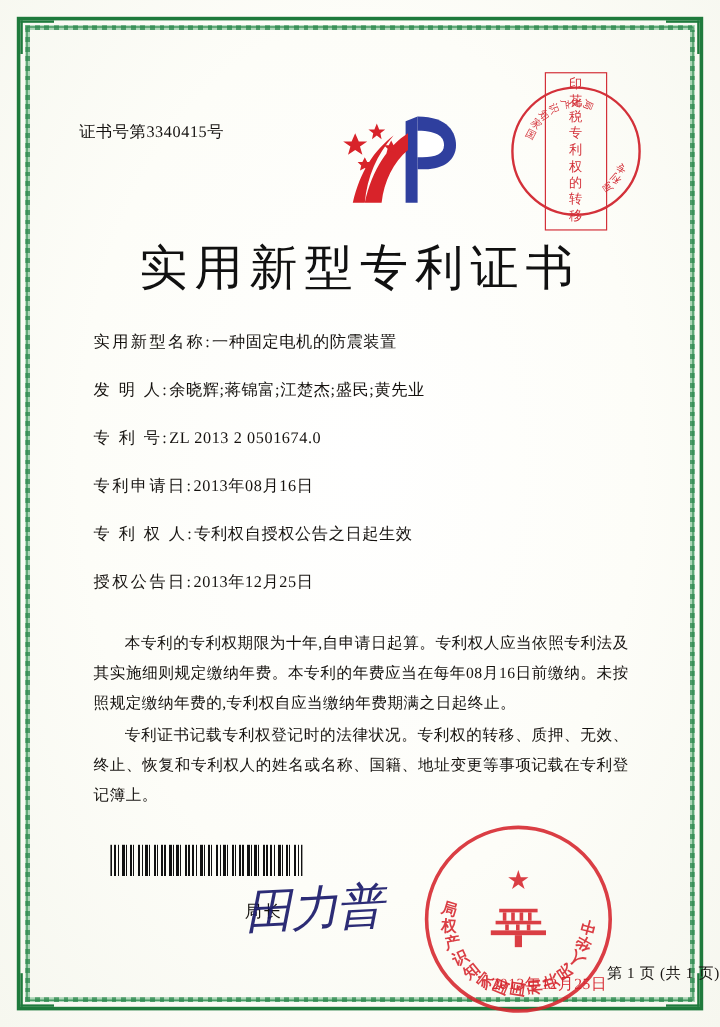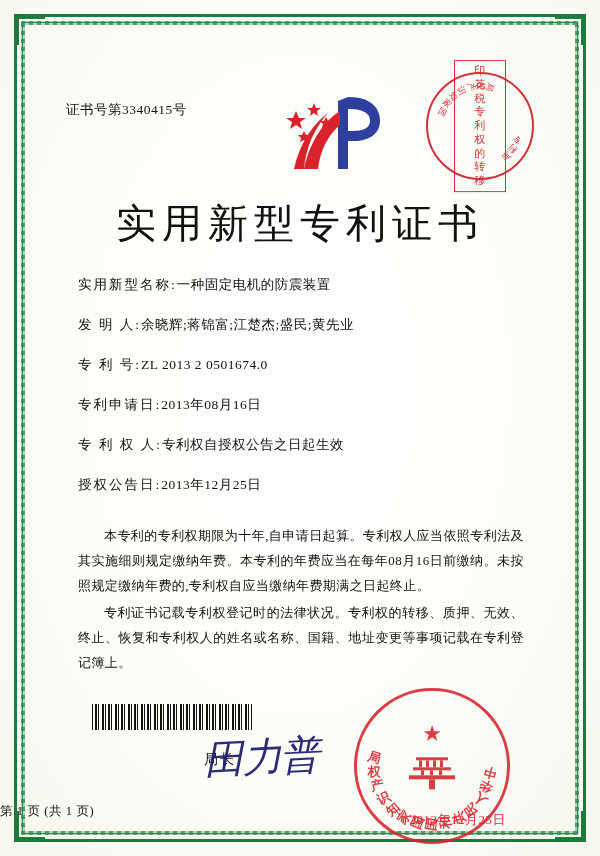--- a/index.html
+++ b/index.html
@@ -258,21 +258,21 @@
     color: #d6242c;
     letter-spacing: .5px;
     opacity: .95;
   }
 
   
   .footer {
     position: absolute;
     left: 0; right: 0;
     bottom: 36px;
-    text-align: left;
+    text-align: right;
     font-size: 12.5px;
     color: #15120f;
     letter-spacing: .6px;
   }
 </style>
 </head>
 <body>
 
 <div class="page">
 

